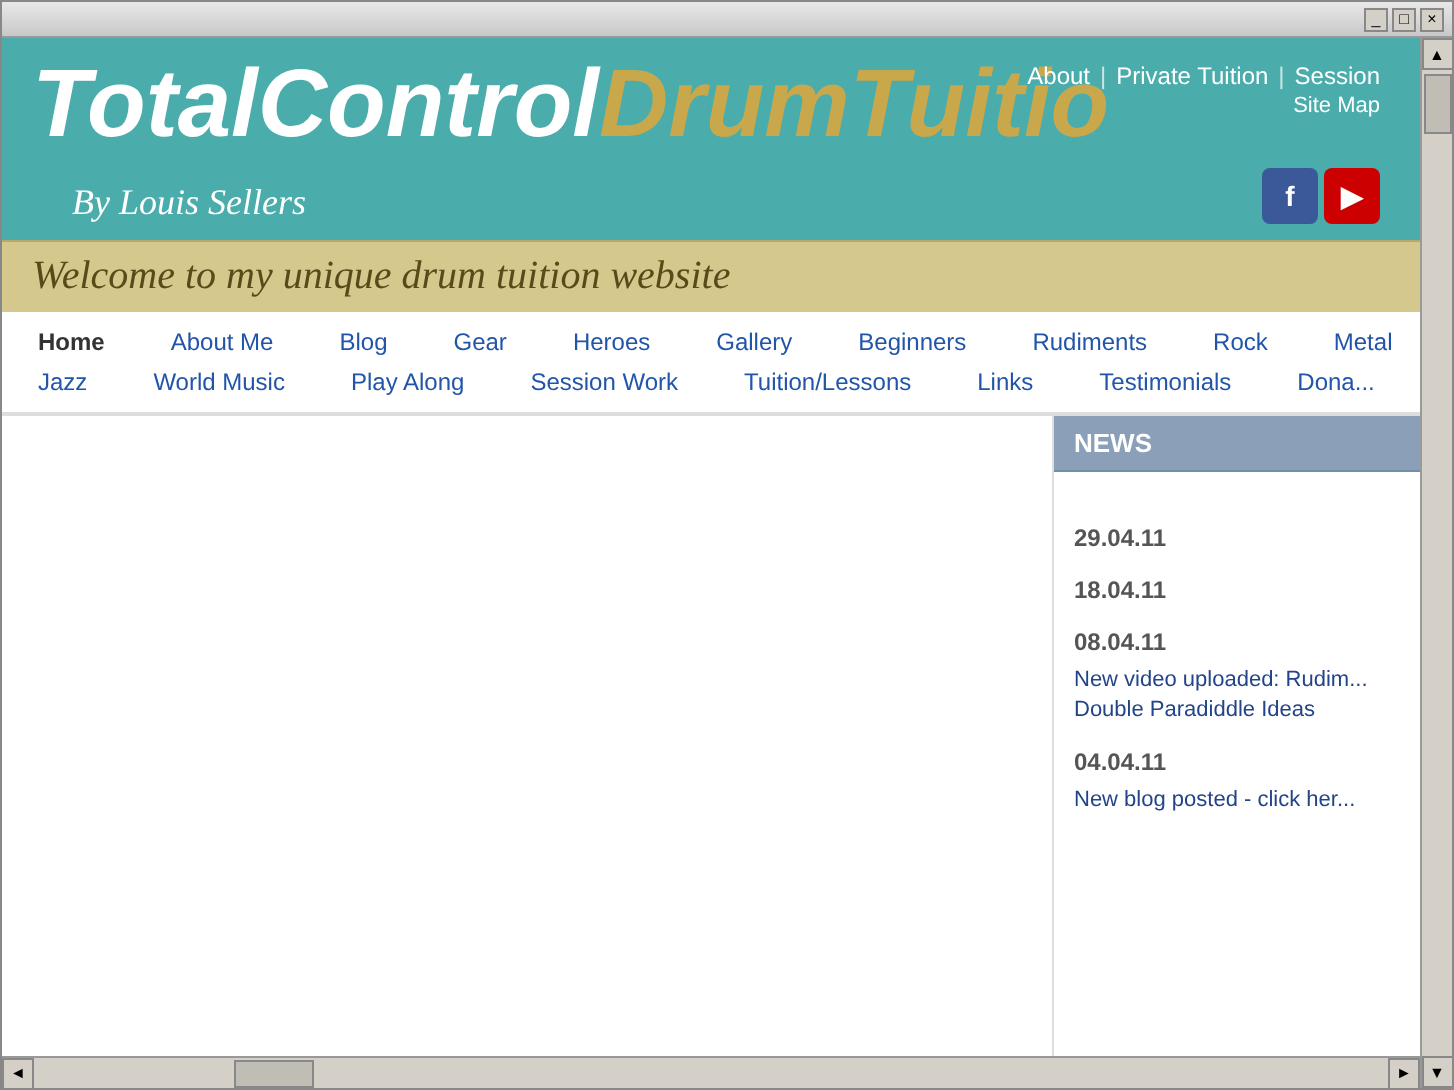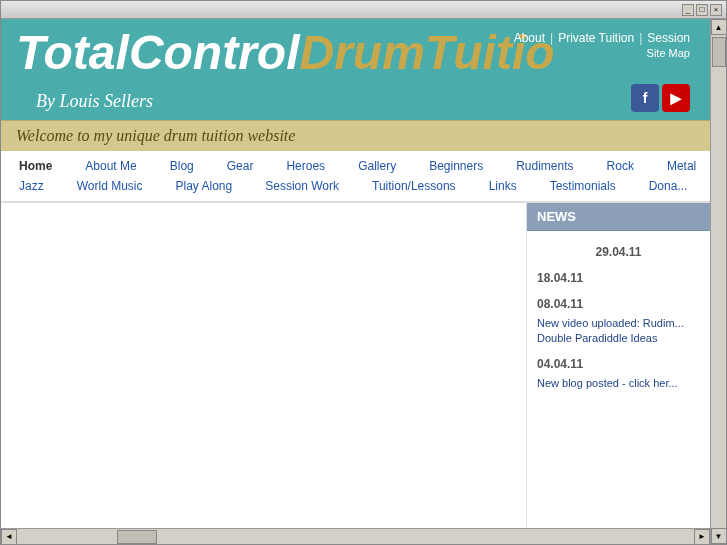--- a/index.html
+++ b/index.html
@@ -198,21 +198,21 @@
     }
 
     .social-icon.youtube {
       background: #cc0000;
     }
 
     .welcome-banner {
       background: #d4c88c;
       padding: 6px 15px;
       font-style: italic;
-      font-size: 16px;
+      font-size: 20px;
       color: #5a4a1a;
       font-family: 'Georgia', serif;
       border-top: 1px solid #b8a870;
     }
 
     
     .main-nav {
       background: white;
       border-bottom: 2px solid #ddd;
       padding: 5px 10px;
@@ -279,22 +279,21 @@
     }
 
     .news-date {
       color: #555;
       font-weight: bold;
       margin-top: 8px;
       margin-bottom: 3px;
     }
 
     .news-date:first-child {
-      margin-top: 4px;
-      text-align: center;
+      margin-top: 16px;
     }
 
     .news-item-text {
       color: #224488;
       font-size: 11px;
       line-height: 1.4;
       margin-bottom: 6px;
     }
 
     

